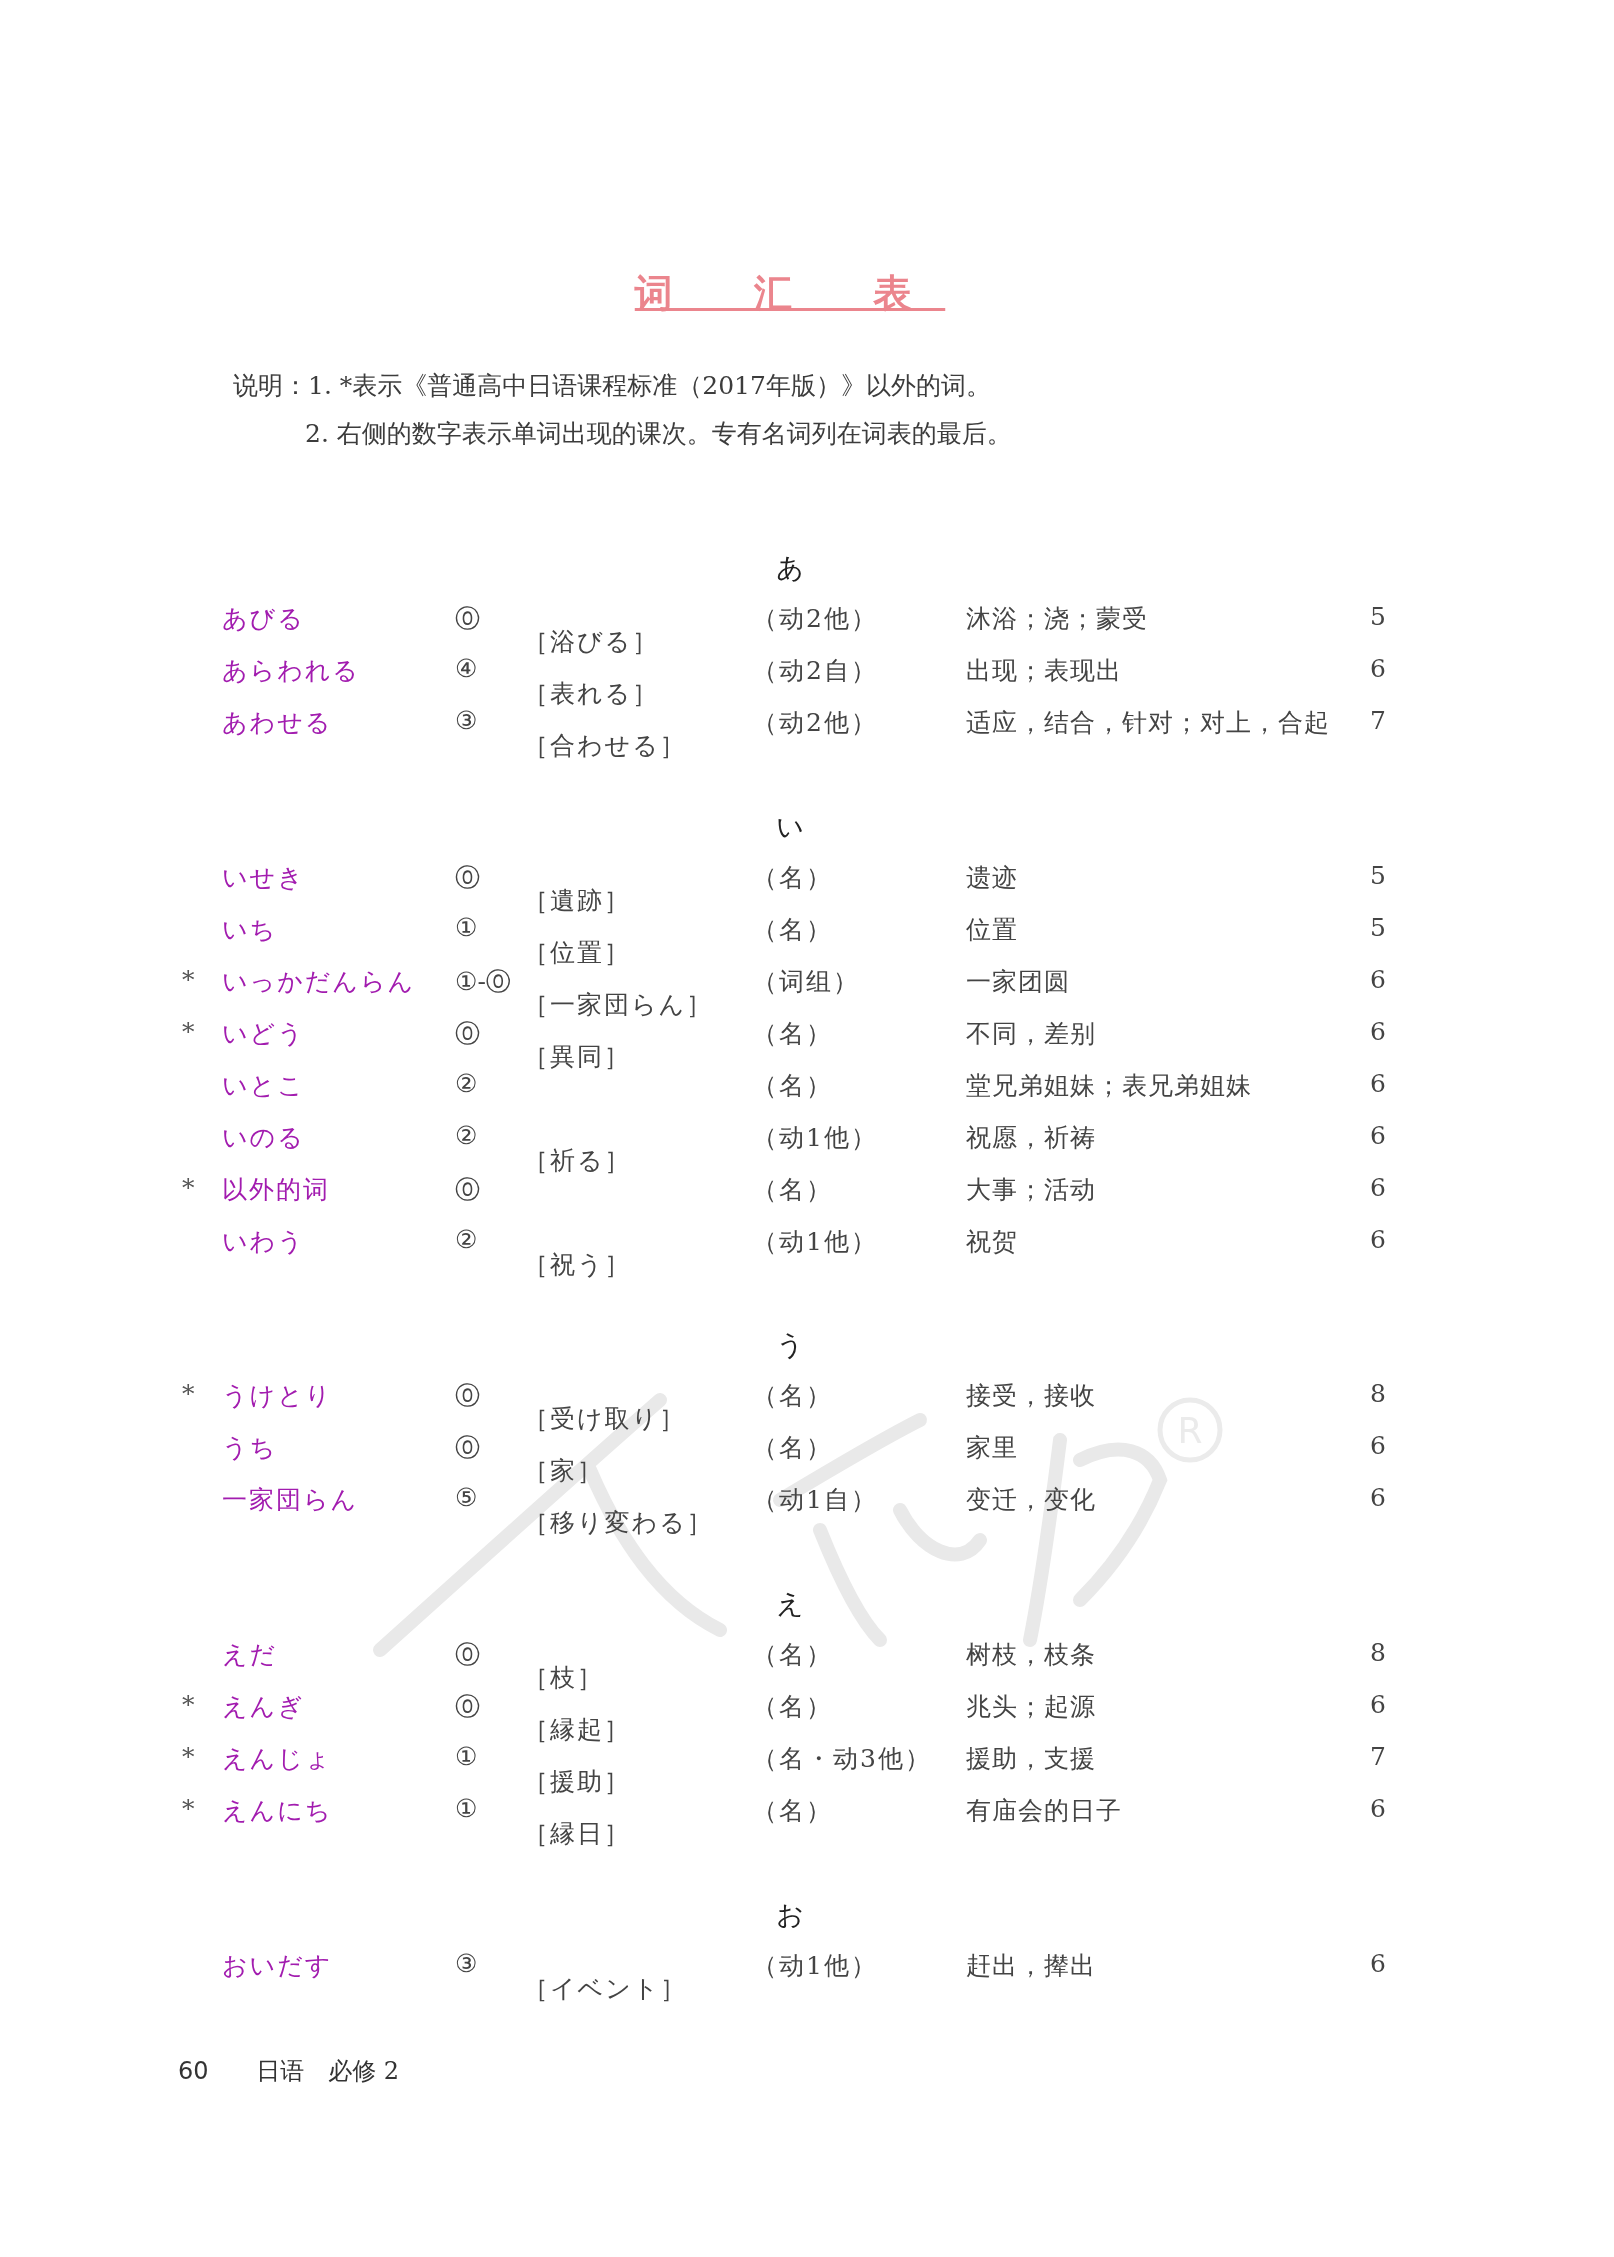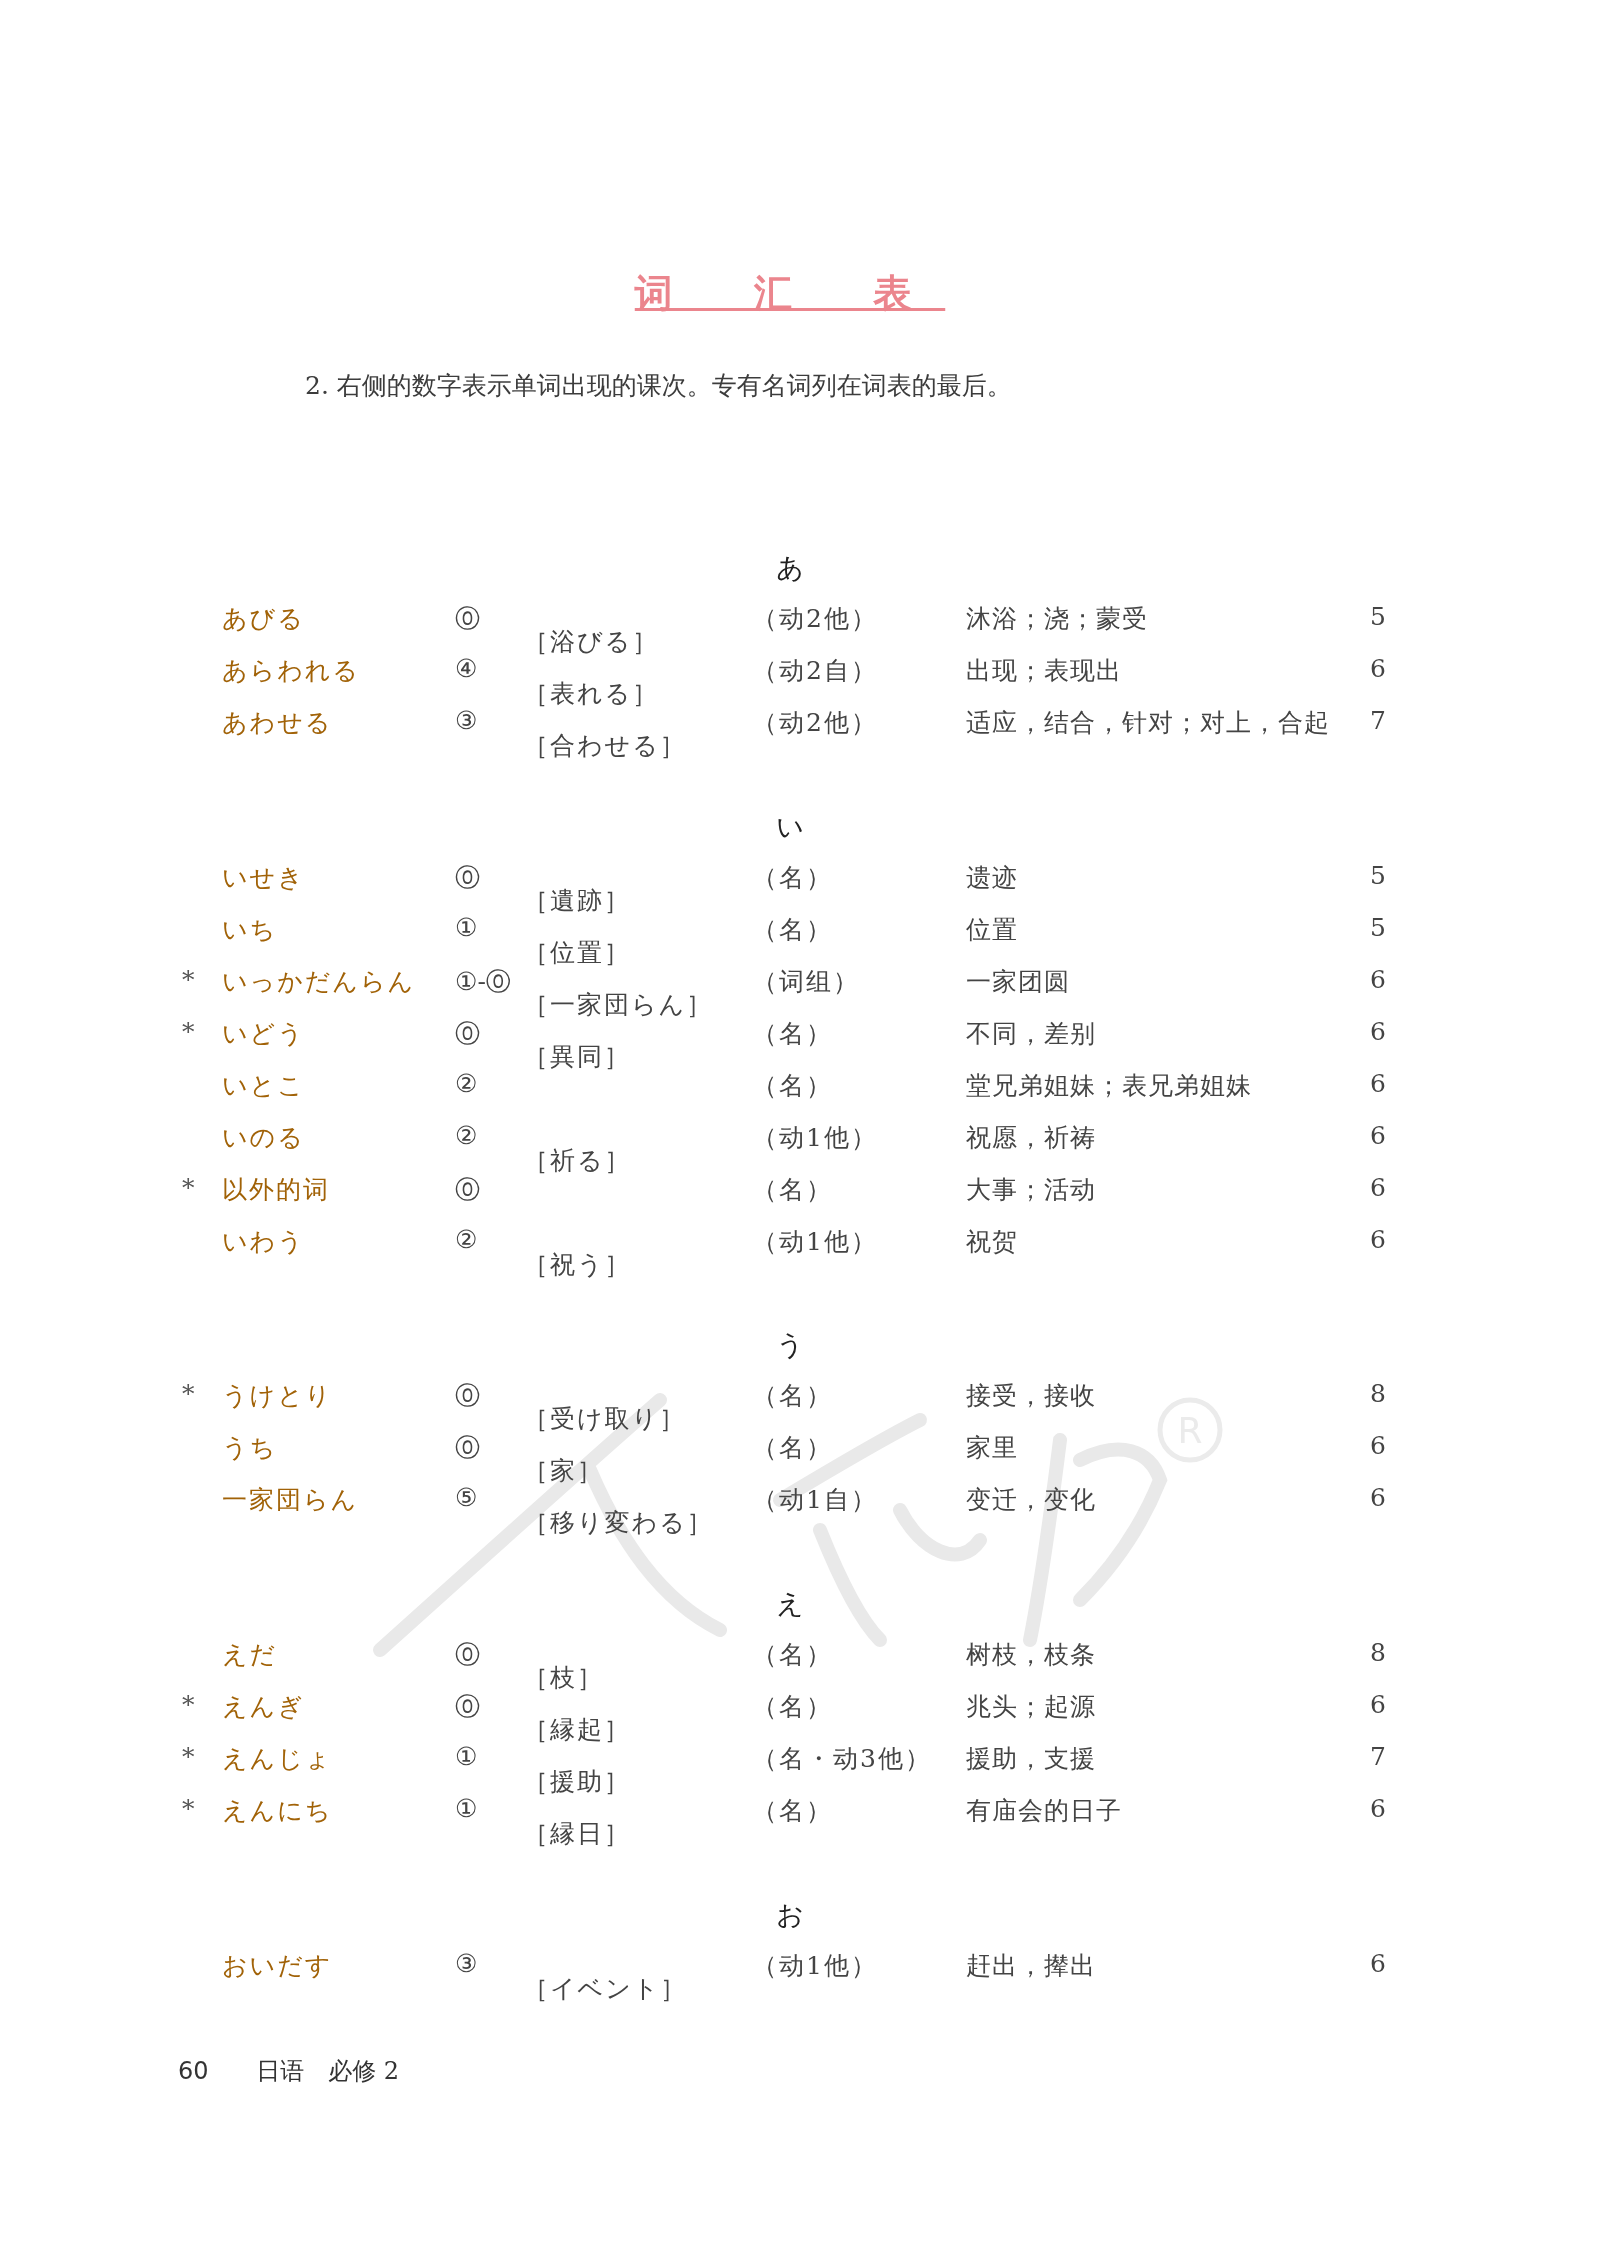--- a/index.html
+++ b/index.html
@@ -15,38 +15,39 @@
   }
   .notes { position: absolute; left: 233px; top: 362px; font-size: 25px; line-height: 48px; color: #3c3c3c; }
   .notes .line2 { padding-left: 72px; }
   .section-head {
     position: absolute; left: 0; width: 1580px; text-align: center;
     font-family: "DejaVu Sans", sans-serif; font-size: 27px; color: #222;
   }
   .row { position: absolute; left: 0; width: 1614px; height: 40px; font-size: 25px; color: #444; }
   .row span { position: absolute; top: 0; white-space: nowrap; }
   .c-star { left: 182px; color: #555; }
-  .c-read { left: 222px; font-family: "DejaVu Sans", sans-serif; font-weight: 300; color: #a16207; letter-spacing: 2px; }
+  .c-read { left: 222px; font-family: "DejaVu Sans", sans-serif; font-weight: 300; color: #a21caf; letter-spacing: 2px; }
   .c-acc  { left: 455px; }
   .c-kanji { left: 523px; letter-spacing: 2px; margin-top: 23px; }
   .c-pos  { left: 752px; letter-spacing: 2px; }
   .c-mean { left: 966px; letter-spacing: 1px; }
   .c-les  { left: 1370px; }
   .watermark {
     position: absolute; left: 360px; top: 1380px; width: 900px; height: 280px; pointer-events: none;
   }
   .footer { position: absolute; left: 178px; top: 2055px; font-family: "DejaVu Sans", sans-serif; font-size: 24px; color: #333; }
   .footer .book { margin-left: 40px; font-family: "DejaVu Serif", serif; text-align: center; }
 </style>
 </head>
 <body>
 
 <div class="title">词 汇 表</div>
 
 <div class="notes">
+  <div>说明：1.  *表示《普通高中日语课程标准（2017年版）》以外的词。</div>
   <div class="line2">2.  右侧的数字表示单词出现的课次。专有名词列在词表的最后。</div>
 </div>
 
 <svg class="watermark" viewBox="0 0 900 280">
   <g fill="none" stroke="#e9e9e9" stroke-width="14" stroke-linecap="round">
     <path d="M20 270 C120 180 220 90 300 20"></path>
     <path d="M230 90 C260 160 300 220 360 250"></path>
     <path d="M420 120 C470 90 520 60 560 40"></path>
     <path d="M460 150 C480 200 500 240 520 260"></path>
     <path d="M540 130 C560 170 600 190 620 160"></path>

